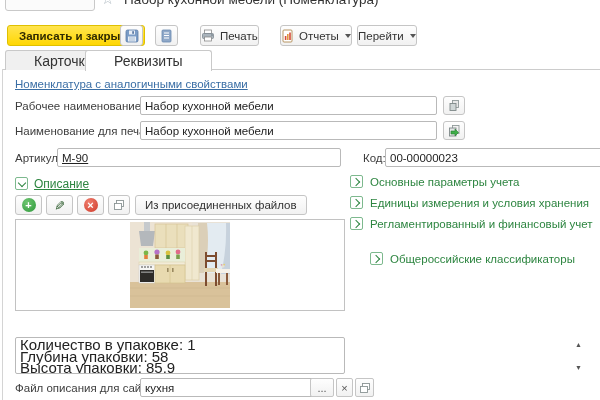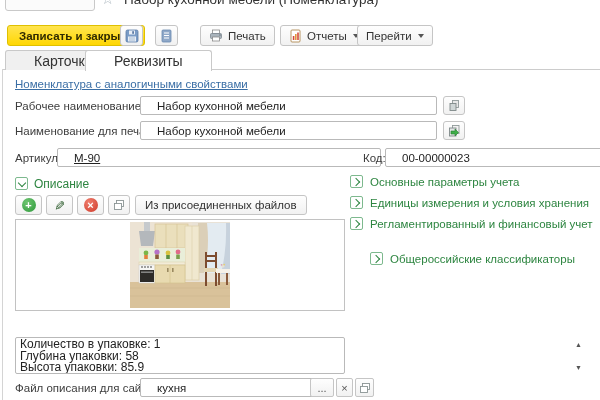--- a/index.html
+++ b/index.html
@@ -10,48 +10,48 @@
   .titlebar { position:absolute; top:0; left:0; width:600px; height:13px; overflow:hidden; }
   .cut-btn { position:absolute; left:5px; top:-14px; width:90px; height:25px;
              border:1px solid #c9c9c9; border-radius:3px; background:#fbfbfb; box-sizing:border-box; }
   .star { position:absolute; left:101px; top:-9px; font-size:15px; color:#a9b5bd; line-height:15px; }
   .wintitle { position:absolute; left:124px; top:-8px; font-size:13.5px; color:#333; white-space:nowrap; }
 
   
   .btn { position:absolute; top:25px; height:21px; display:inline-flex; align-items:center;
          justify-content:center; gap:5px; background:linear-gradient(#fefefe,#f1f1f1);
          border:1px solid #c5c5c5; border-radius:3px; font-size:11.5px; color:#333;
-         box-sizing:border-box; padding:0 8px; cursor:default; white-space:nowrap; }
+         box-sizing:border-box; padding:0 0; cursor:default; white-space:nowrap; }
   .btn-yellow { left:7px; background:linear-gradient(#ffe44f,#ffd703); border-color:#dfc000;
                 font-weight:bold; color:#2f2a00; padding:0 11px; }
   .btn-icon { width:23px; padding:0; }
   .dd-arrow { width:0; height:0; border-left:3.5px solid transparent; border-right:3.5px solid transparent;
               border-top:4px solid #555; display:inline-block; margin-left:1px; }
 
   
   .tabline { position:absolute; left:2px; right:0; top:69px; border-top:1px solid #cccccc; }
   .tab { position:absolute; top:50px; height:20px; display:flex; align-items:center; padding:0 28px;
          font-size:14px; color:#333; border:1px solid #c9c9c9; border-bottom:none;
          border-radius:3px 3px 0 0; box-sizing:border-box; }
   .tab-inactive { left:5px; background:#f0f0f0; }
   .tab-active { left:85px; background:#fff; height:21px; z-index:3; }
   .leftborder { position:absolute; left:2px; top:69px; bottom:0; border-left:1px solid #d4d4d4; }
 
   
   .link { position:absolute; left:15px; top:78px; font-size:11.5px; color:#3a6ea5;
           text-decoration:underline; cursor:pointer; }
   .lbl { position:absolute; font-size:11.5px; color:#3d3d3d; white-space:nowrap; }
   .inp { position:absolute; height:19px; border:1px solid #b9b9b9; border-radius:2px;
-         font-size:11.5px; padding:0 16px; box-sizing:border-box; color:#222;
+         font-size:11.5px; padding:0 4px; box-sizing:border-box; color:#222;
          font-family:inherit; background:#fff; outline:none; }
   .mini { position:absolute; width:22px; height:19px; display:flex; align-items:center;
           justify-content:center; background:linear-gradient(#fefefe,#f1f1f1);
           border:1px solid #c5c5c5; border-radius:3px; box-sizing:border-box; cursor:default; }
 
-  .green { color:#2d8540; }
+  .green { color:#2d8540;text-decoration:underline; }
   .sec-head { position:absolute; left:34px; top:177px; font-size:12px; }
   .chev-box { position:absolute; width:13px; height:13px; border:1px solid #7db98e; border-radius:2px;
               background:#fff; box-sizing:border-box; cursor:pointer; }
   .chev { position:absolute; width:5px; height:5px; border-right:1.5px solid #2d8540;
           border-bottom:1.5px solid #2d8540; }
   .chev-down { left:3px; top:1.5px; transform:rotate(45deg); }
   .chev-right { left:1.5px; top:3px; transform:rotate(-45deg); }
 
   .tool { position:absolute; top:195px; height:20px; display:flex; align-items:center; justify-content:center;
           background:linear-gradient(#fefefe,#f1f1f1); border:1px solid #c5c5c5; border-radius:3px;
@@ -65,21 +65,21 @@
             border:1px solid #c2c2c2; display:flex; align-items:center; justify-content:center;
             background:#fff; box-sizing:border-box; }
 
   .navitem { position:absolute; left:350px; display:flex; align-items:center; gap:7px; cursor:pointer; }
   .navtext { font-size:11.5px; color:#2d8540; white-space:nowrap; }
   .navbox { position:relative; width:13px; height:13px; border:1px solid #7db98e; border-radius:2px;
             background:#fff; box-sizing:border-box; flex:0 0 auto; }
 
   .textarea { position:absolute; left:15px; top:337px; width:330px; height:37px;
               border:1px solid #b9b9b9; border-radius:2px; box-sizing:border-box; background:#fff;
-              font-size:12px; color:#222; padding:1px 14px 1px 4px; line-height:11.5px; overflow:hidden; }
+              font-size:15px; color:#222; padding:1px 14px 1px 4px; line-height:11.5px; overflow:hidden; }
   .scroll-arrow { position:absolute; font-size:7px; color:#555; right:18px; }
 
   .seg { position:absolute; height:19px; display:flex; align-items:center; justify-content:center;
          background:linear-gradient(#fefefe,#f1f1f1); border:1px solid #c5c5c5; border-radius:2px;
          box-sizing:border-box; font-size:11px; color:#555; cursor:default; }
 
   svg { display:block; }
 </style>
 </head>
 <body>
@@ -172,21 +172,21 @@
     <span>
       <svg width="14" height="14" viewBox="0 0 14 14">
         <rect x="5.5" y="1.5" width="6.5" height="8" fill="#f2f2f2" stroke="#909a9a" stroke-width="0.9"></rect>
         <rect x="2.5" y="4" width="6.5" height="8" fill="#e2e6e6" stroke="#7e8888" stroke-width="0.9"></rect>
         <path d="M4 7 L8 7 L8 5 L11.5 8.5 L8 12 L8 10 L4 10 Z" fill="#3fae49" stroke="#2a7d33" stroke-width="0.6"></path>
       </svg>
     </span>
   </div>
 
   <div class="lbl" style="left:15px; top:152px;">Артикул:</div>
-  <input class="inp" style="left: 57px; top: 148px; width: 324px; text-decoration: underline;" value="М-90">
+  <input class="inp" style="left: 57px; top: 148px; width: 284px; text-decoration: underline;" value="М-90">
   <div class="lbl" style="left:363px; top:152px;">Код:</div>
   <input class="inp" style="left: 385px; top: 148px; width: 251px;" value="00-00000023">
 
   <div class="chev-box" style="left:15px; top:177px;">
     <span class="chev chev-down"></span>
   </div>
   <div class="sec-head green">Описание</div>
 
   <div class="tool" style="left:15px; width:27px;">
     <span class="circle c-green">+</span>

